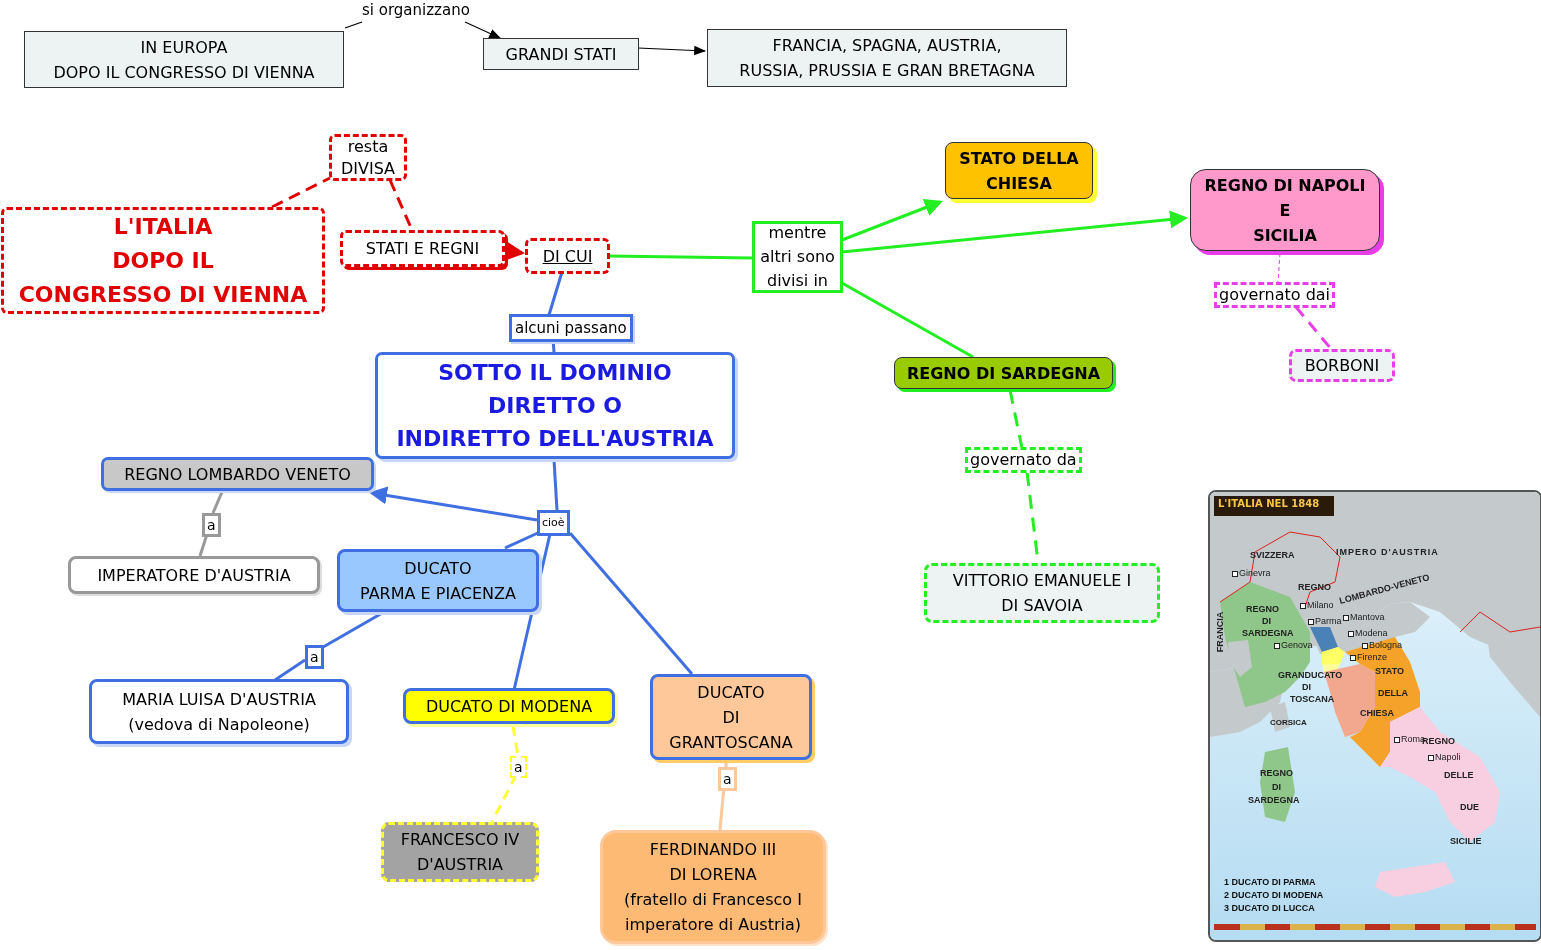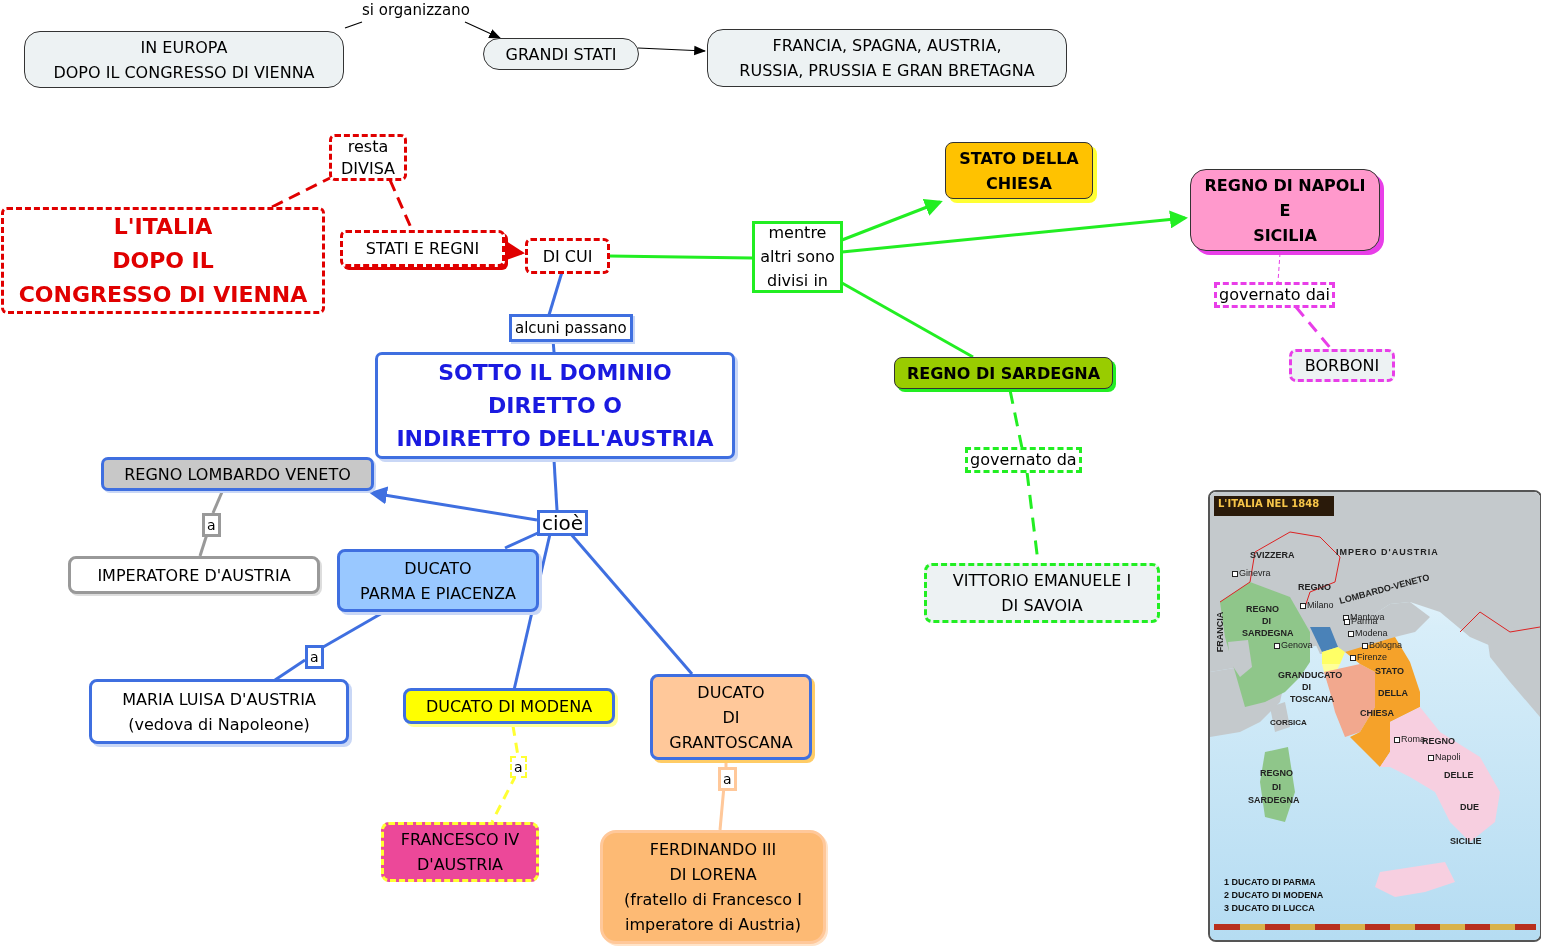--- a/index.html
+++ b/index.html
@@ -5,21 +5,21 @@
     html, body { margin:0; padding:0; }
     body { width:1541px; height:950px; background:#ffffff; position:relative; overflow:hidden;
            font-family:"DejaVu Sans", sans-serif; color:#000; }
     #links { position:absolute; left:0; top:0; width:1541px; height:950px; z-index:1; }
     .node { position:absolute; box-sizing:border-box; display:flex; flex-direction:column;
             align-items:center; justify-content:center; text-align:center; z-index:2;
             font-size:16px; line-height:25px; white-space:nowrap; }
     .node span { display:block; }
     .lbl { position:absolute; box-sizing:border-box; z-index:3; font-size:15px; line-height:18px;
            text-align:center; background:#fff; white-space:nowrap; }
-    .grey { background:#edf2f3; border:1px solid #333; border-radius:16px; }
+    .grey { background:#edf2f3; border:1px solid #333; border-radius:0; }
     .red-dash { border:3px dashed #e00000; border-radius:6px; background:#fff; }
     .title-red { color:#e00000; font-weight:bold; font-size:22px; line-height:34px; }
     .blue { border:3px solid #3f6fe0; border-radius:7px; background:#fff; box-shadow:3px 3px 0 #c9d7f6; }
     .map { position:absolute; left:1208px; top:490px; width:330px; height:448px; border:2px solid #555;
            border-radius:8px; overflow:hidden; z-index:2; background:#cfe8f6; }
   </style>
 </head>
 <body>
 
 <svg id="links" viewBox="0 0 1541 950">
@@ -104,21 +104,21 @@
   <span>DOPO IL</span>
   <span>CONGRESSO DI VIENNA</span>
 </div>
 <div class="node red-dash" style="left:329px;top:134px;width:78px;height:47px;line-height:22px;font-size:16px;">
   <span>resta</span>
   <span>DIVISA</span>
 </div>
 <div class="node red-dash" style="left:340px;top:230px;width:165px;height:37px;box-shadow:3px 3px 0 #e00000;">
   <span>STATI E REGNI</span>
 </div>
-<div class="node red-dash" style="left:525px;top:238px;width:85px;height:36px;">
+<div class="node red-dash" style="left:525px;top:238px;width:85px;height:36px;text-decoration:underline;">
   <span>DI CUI</span>
 </div>
 
 <div class="node" style="left:752px;top:221px;width:91px;height:72px;border:3px solid #22ee22;background:#fff;line-height:24px;">
   <span>mentre</span>
   <span>altri sono</span>
   <span>divisi in</span>
 </div>
 <div class="node" style="left:945px;top:142px;width:148px;height:57px;background:#ffc200;border:1px solid #333;border-radius:8px;box-shadow:4px 4px 0 #ffff33;font-weight:bold;">
   <span>STATO DELLA</span>
@@ -141,21 +141,21 @@
   <span>VITTORIO EMANUELE I</span>
   <span>DI SAVOIA</span>
 </div>
 
 <div class="lbl" style="left:509px;top:314px;border:3px solid #3f6fe0;padding:2px 3px;box-shadow:2px 2px 0 #c9d7f6;">alcuni passano</div>
 <div class="node blue" style="left:375px;top:352px;width:360px;height:107px;color:#1a1ae0;font-weight:bold;font-size:22px;line-height:33px;">
   <span>SOTTO IL DOMINIO</span>
   <span>DIRETTO O</span>
   <span>INDIRETTO DELL'AUSTRIA</span>
 </div>
-<div class="lbl" style="left:537px;top:510px;border:3px solid #3f6fe0;padding:1px 2px;font-size:20px;">cioè</div>
+<div class="lbl" style="left:537px;top:510px;border:3px solid #3f6fe0;padding:1px 2px;font-size:11px;">cioè</div>
 
 <div class="node" style="left:101px;top:457px;width:273px;height:34px;background:#c8c8c8;border:3px solid #3f6fe0;border-radius:7px;box-shadow:2px 2px 0 #c9d7f6;">
   <span>REGNO LOMBARDO VENETO</span>
 </div>
 <div class="lbl" style="left:202px;top:513px;border:3px solid #999;padding:0 2px;font-size:14px;">a</div>
 <div class="node" style="left:68px;top:556px;width:252px;height:38px;background:#fff;border:3px solid #999;border-radius:8px;box-shadow:2px 2px 0 #ddd;">
   <span>IMPERATORE D'AUSTRIA</span>
 </div>
 
 <div class="node" style="left:337px;top:549px;width:202px;height:63px;background:#99c8ff;border:3px solid #3f6fe0;border-radius:8px;box-shadow:3px 3px 0 #c9d7f6;">
@@ -165,21 +165,21 @@
 <div class="lbl" style="left:305px;top:645px;border:3px solid #3f6fe0;padding:0 2px;font-size:14px;">a</div>
 <div class="node" style="left:89px;top:679px;width:260px;height:65px;background:#fff;border:3px solid #3f6fe0;border-radius:8px;box-shadow:3px 3px 0 #c9d7f6;">
   <span>MARIA LUISA D'AUSTRIA</span>
   <span>(vedova di Napoleone)</span>
 </div>
 
 <div class="node" style="left:403px;top:688px;width:212px;height:36px;background:#ffff00;border:3px solid #3f6fe0;border-radius:8px;box-shadow:3px 3px 0 #ffff99;">
   <span>DUCATO DI MODENA</span>
 </div>
 <div class="lbl" style="left:510px;top:756px;border:2px dashed #ffff33;padding:0 2px;font-size:14px;">a</div>
-<div class="node" style="left:381px;top:822px;width:158px;height:60px;background:#ec4899;border:3px dashed #ffff33;border-radius:8px;">
+<div class="node" style="left:381px;top:822px;width:158px;height:60px;background:#a3a3a3;border:3px dashed #ffff33;border-radius:8px;">
   <span>FRANCESCO IV</span>
   <span>D'AUSTRIA</span>
 </div>
 
 <div class="node" style="left:650px;top:674px;width:162px;height:86px;background:#ffc89a;border:3px solid #3f6fe0;border-radius:8px;box-shadow:3px 3px 0 #ffcc66;">
   <span>DUCATO</span>
   <span>DI</span>
   <span>GRANTOSCANA</span>
 </div>
 <div class="lbl" style="left:718px;top:767px;border:3px solid #ffc89a;padding:0 2px;font-size:14px;">a</div>
@@ -247,21 +247,21 @@
   <div class="mt" style="position:absolute;left:50px;top:276px;">REGNO</div>
   <div class="mt" style="position:absolute;left:62px;top:290px;">DI</div>
   <div class="mt" style="position:absolute;left:38px;top:303px;">SARDEGNA</div>
   <div class="mt" style="position:absolute;left:212px;top:244px;">REGNO</div>
   <div class="mt" style="position:absolute;left:234px;top:278px;">DELLE</div>
   <div class="mt" style="position:absolute;left:250px;top:310px;">DUE</div>
   <div class="mt" style="position:absolute;left:240px;top:344px;">SICILIE</div>
   <div class="mc" style="left:22px;top:76px;">Ginevra</div>
   <div class="mc" style="left:90px;top:108px;">Milano</div>
   <div class="mc" style="left:133px;top:120px;">Mantova</div>
-  <div class="mc" style="left:98px;top:124px;margin-left:36px;">Parma</div>
+  <div class="mc" style="left:98px;top:124px;">Parma</div>
   <div class="mc" style="left:138px;top:136px;">Modena</div>
   <div class="mc" style="left:152px;top:148px;">Bologna</div>
   <div class="mc" style="left:64px;top:148px;">Genova</div>
   <div class="mc" style="left:140px;top:160px;">Firenze</div>
   <div class="mc" style="left:184px;top:242px;">Roma</div>
   <div class="mc" style="left:218px;top:260px;">Napoli</div>
   <div class="mg" style="top:385px;">1 DUCATO DI PARMA</div>
   <div class="mg" style="top:398px;">2 DUCATO DI MODENA</div>
   <div class="mg" style="top:411px;">3 DUCATO DI LUCCA</div>
 </div>

